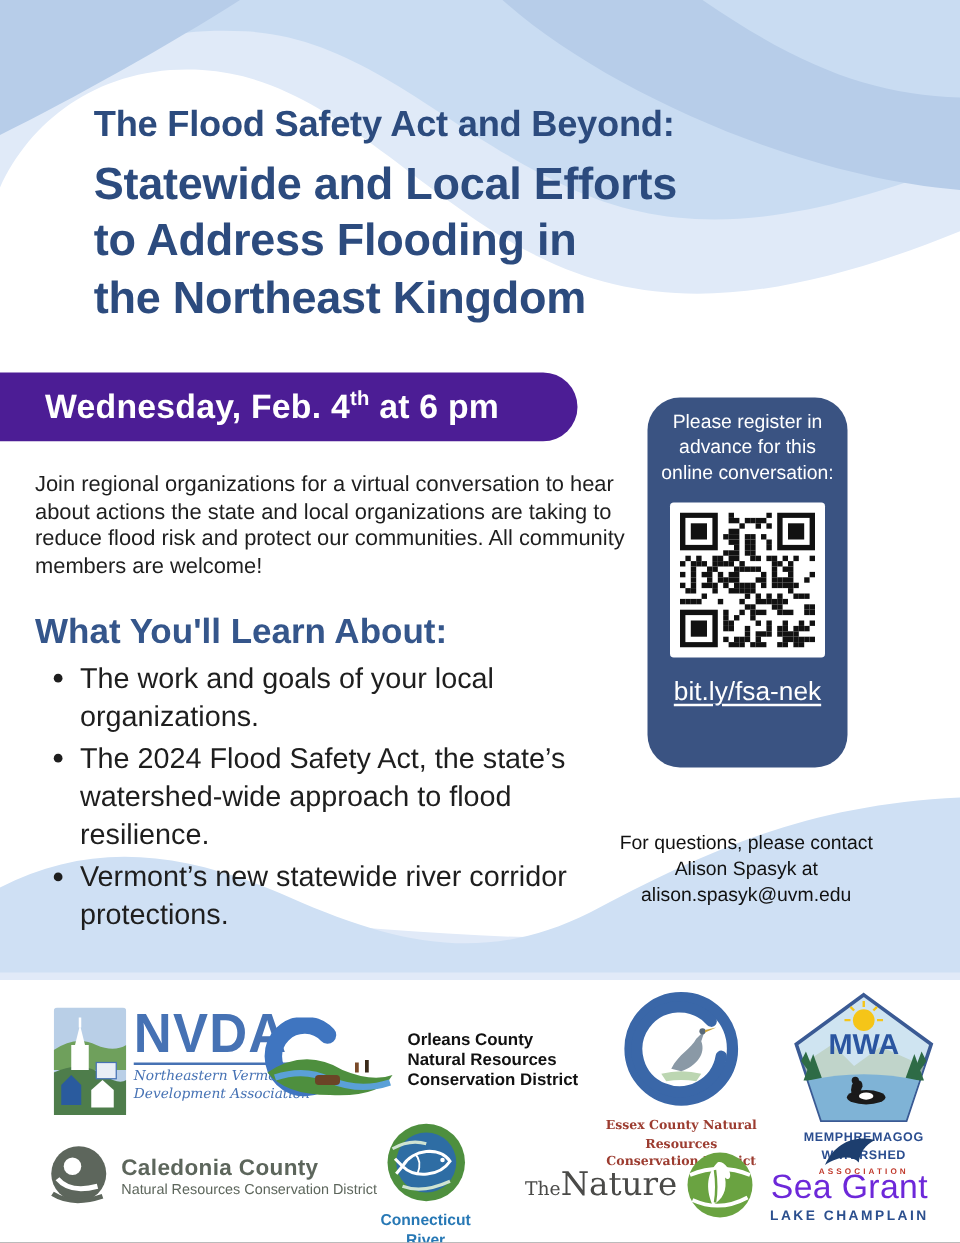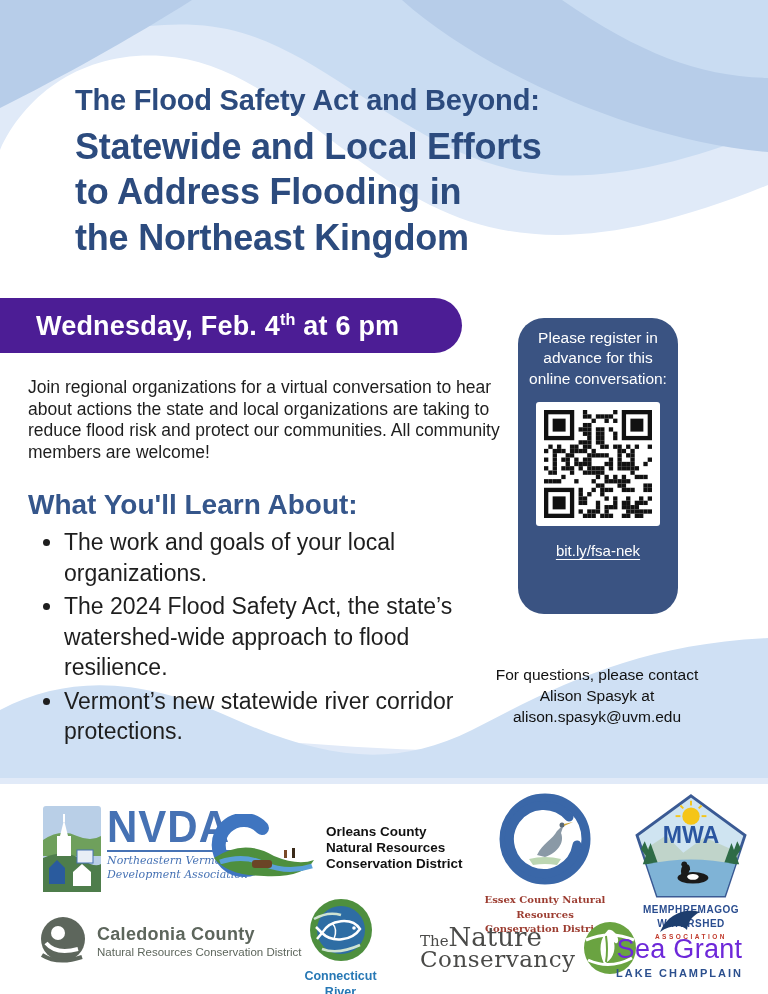--- a/index.html
+++ b/index.html
@@ -53,21 +53,21 @@
     background:#3a5382; border-radius:26px; text-align:center; color:#fff;
     padding-top:10px;
   }
   .register .reg-text { font-size:15.5px; line-height:1.32; white-space:pre-line; }
   .qr-box {
     width:124px; height:124px; background:#fff; border-radius:3px;
     margin:13px auto 0 auto; display:flex; align-items:center; justify-content:center;
   }
   .qr-box svg { width:108px; height:108px; }
   .reg-link {
-    display:inline-block; margin-top:16px; color:#fff; font-size:15px;
+    display:inline-block; margin-top:16px; color:#fff; font-size:21px;
     text-decoration:underline; text-underline-offset:3px;text-align:center;
   }
 
   
   .contact {
     position:absolute; left:436px; top:665px; width:322px; z-index:2;
     text-align:center; font-size:15.5px; line-height:1.35; color:#111;
     white-space:pre-line;
   }
 
@@ -464,21 +464,20 @@
       <circle cx="46" cy="31" r="1.8" fill="#fff"></circle>
       <path d="M24,26 Q30,32 26,42" stroke="#fff" stroke-width="1.5" fill="none"></path>
     </svg>
     <div class="name">Connecticut River
 Conservancy</div>
   </div>
 
   <div class="logo tnc">
     <div class="words">
       <div><span class="the">The</span><span class="nature">Nature</span></div>
-      <div class="conservancy">Conservancy</div>
     </div>
     <svg width="56" height="56" viewBox="0 0 56 56">
       <circle cx="28" cy="28" r="26" fill="#6aa341"></circle>
       <path d="M4,20 Q28,10 52,20" stroke="#fff" stroke-width="3" fill="none"></path>
       <path d="M6,40 Q28,50 50,38" stroke="#fff" stroke-width="3" fill="none"></path>
       <path d="M26,10 C18,18 16,30 22,44 C30,40 34,32 32,22 C36,26 38,20 34,14 C31,10 28,9 26,10 Z" fill="#fff"></path>
       <path d="M24,16 Q26,30 24,42" stroke="#6aa341" stroke-width="2" fill="none"></path>
     </svg>
   </div>
 

